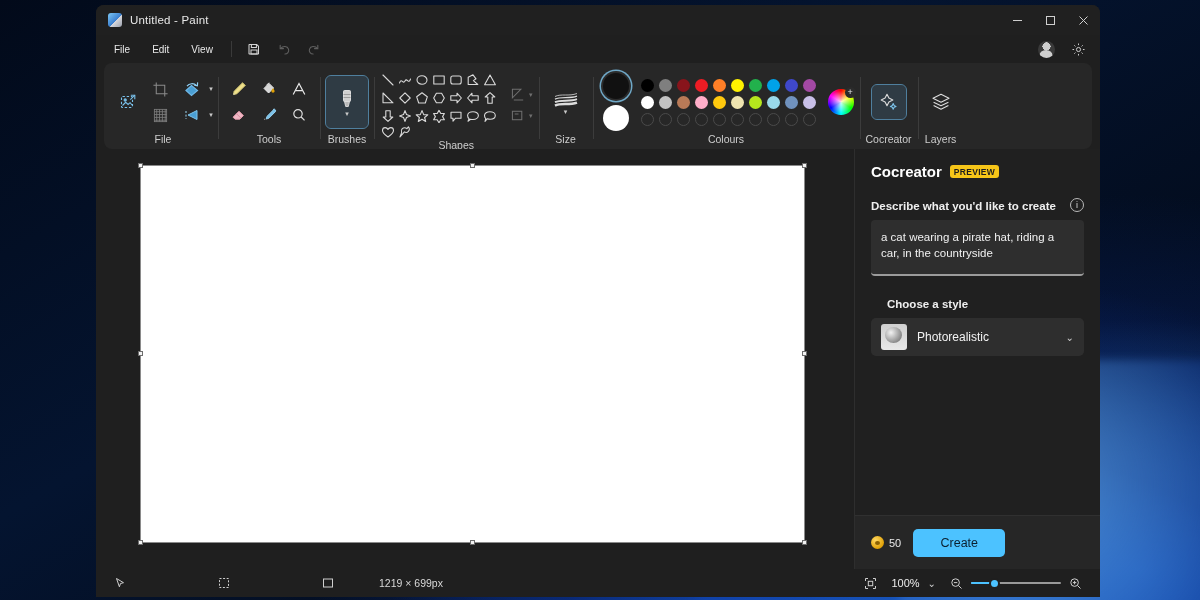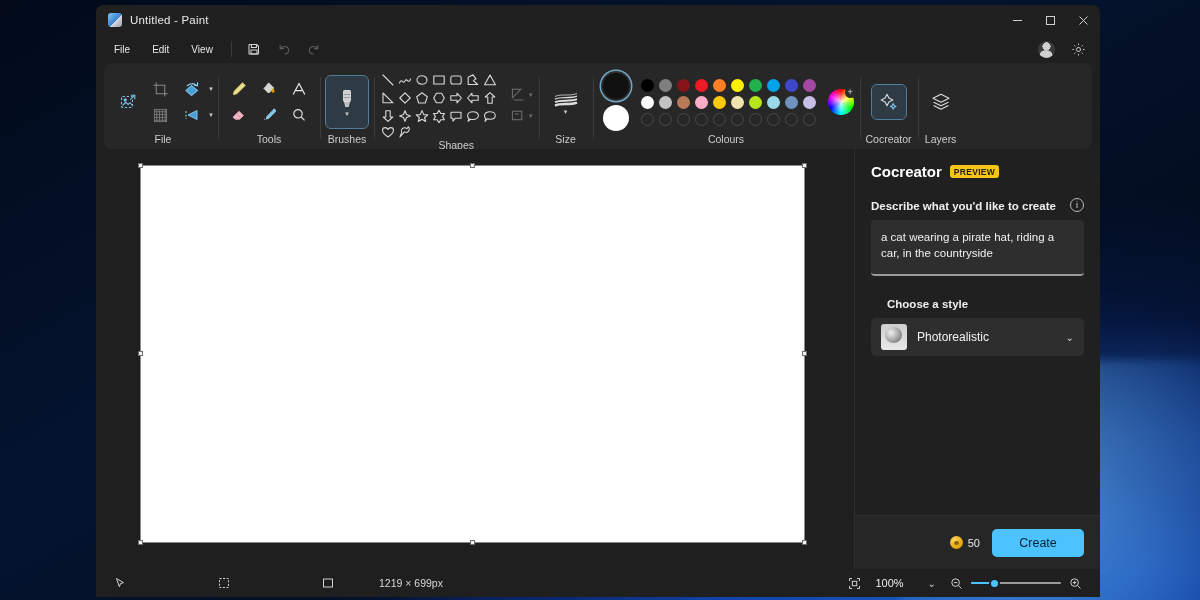--- a/index.html
+++ b/index.html
@@ -211,21 +211,21 @@
   }
   .style-thumb:after {
     content:""; position:absolute; left:4px; top:3px; width:17px; height:16px; border-radius:50%;
     background: radial-gradient(circle at 35% 35%, #f2f2f2, #8b8b8b 70%, #6a6a6a);
   }
   .style-name { font-size: 12px; color: #f2f2f2; flex: 1 1 auto; }
   .chev { color: #d0d0d0; font-size: 10px; }
 
   .cc-footer {
     margin: auto -16px 0 -16px; background: #262626; border-top: 1px solid #303030;
-    height: 54px; display: flex; align-items: center; justify-content: flex-end; gap: 12px;
+    height: 54px; display: flex; align-items: center; gap: 12px;
     padding: 0 16px;
   }
   .credits { display: flex; align-items: center; gap: 5px; }
   .coin {
     width: 13px; height: 13px; border-radius: 50%;
     background: radial-gradient(circle at 35% 32%, #ffd760, #e0a107 70%, #b07a04);
     position: relative;
   }
   .coin:after { content:""; position:absolute; left:4px; top:4.5px; width:5px; height:4px; border-radius:50%; background:#8a6003; }
   .credits-count { font-size: 11px; color: #e8e8e8; }
@@ -235,21 +235,21 @@
   }
 
   
   #statusbar {
     height: 28px; flex: 0 0 28px; background: #1f1f1f;
     display: flex; align-items: center; color: #d8d8d8; font-size: 10.5px;
     padding: 0 10px; gap: 0;
   }
   .sb-cell { display: flex; align-items: center; gap: 6px; height: 100%; padding: 0 8px; }
   .sb-spacer { flex: 1 1 auto; }
-  .zoom-select { display: flex; align-items: center; gap: 24px; padding: 0 6px; }
+  .zoom-select { display: flex; align-items: center; gap: 8px; padding: 0 6px; }
   .zoom-value { font-size: 11px; color: #ededed; }
   .zoom-slider { position: relative; width: 90px; height: 14px; display: flex; align-items: center; }
   .zoom-track { width: 100%; height: 2px; background: #9a9a9a; border-radius: 2px; }
   .zoom-fill { position: absolute; left: 0; width: 22px; height: 2px; background: #4cc2ff; border-radius: 2px; }
   .zoom-knob { position: absolute; left: 18px; width: 11px; height: 11px; border-radius: 50%; background: #4cc2ff; border: 2px solid #1f1f1f; }
   .sb-icon { color: #cfcfcf; display: flex; align-items: center; }
 </style>
 </head>
 <body>
 

